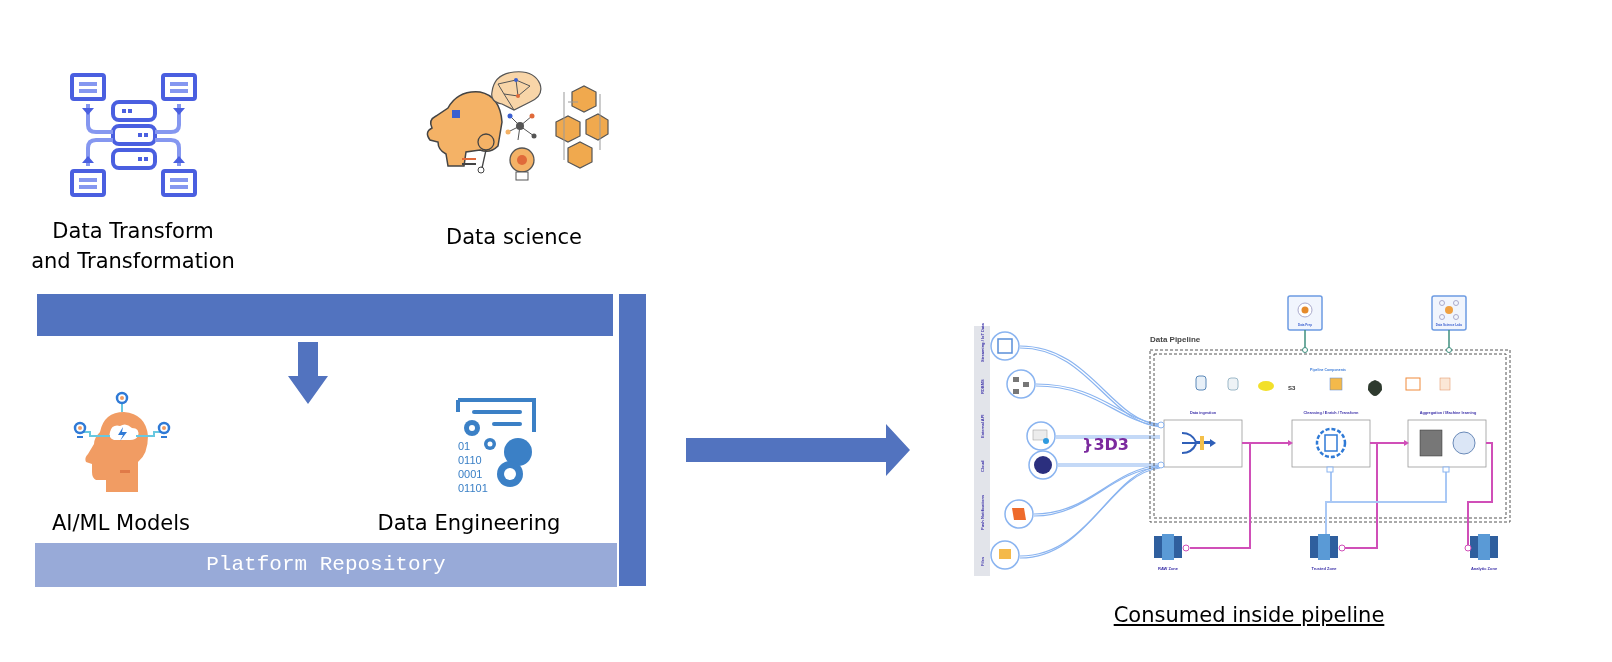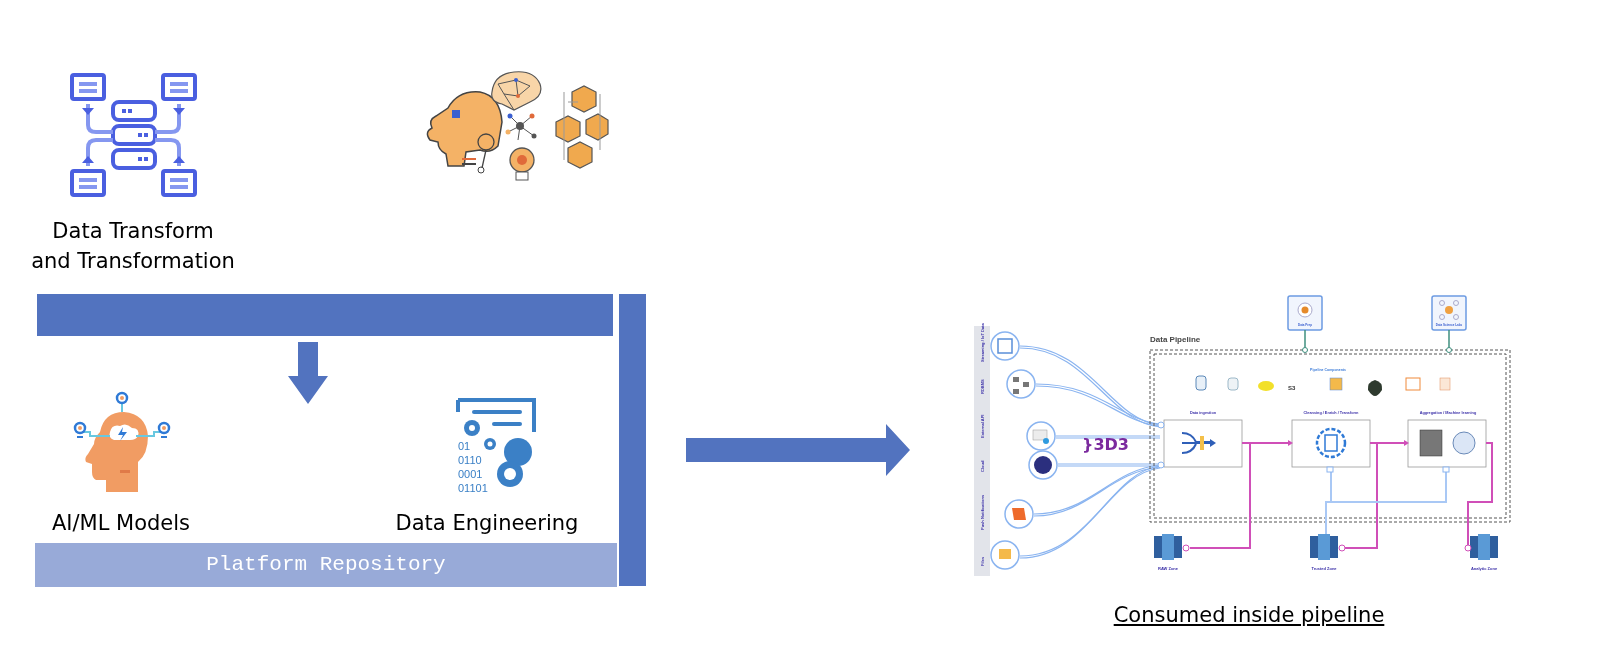--- a/index.html
+++ b/index.html
@@ -93,20 +93,21 @@
     <path d="M154 22 L166 16 L178 22 L178 36 L166 42 L154 36 Z"></path>
     <path d="M138 52 L150 46 L162 52 L162 66 L150 72 L138 66 Z"></path>
     <path d="M168 50 L180 44 L190 50 L190 64 L180 70 L168 64 Z"></path>
     <path d="M150 78 L162 72 L174 78 L174 92 L162 98 L150 92 Z"></path>
   </g>
   <g fill="none" stroke="#999" stroke-width="1">
       <path d="M146 22 V90 M182 24 V80 M150 32 H160"></path>
     </g>
 </svg>
 <div class="abs label" style="left:400px;top:222px;width:228px;">
+  <div>Data science</div>
 </div>
 
 <div class="abs bar-top"></div>
 <div class="abs bar-side"></div>
 
 <svg style="left:288px;top:342px" width="40" height="62" viewBox="0 0 40 62">
   <path d="M10 0 H30 V34 H40 L20 62 L0 34 H10 Z" fill="#5273bf"></path>
 </svg>
 
 <svg style="left:70px;top:392px" width="106" height="100" viewBox="0 0 106 100">
@@ -152,21 +153,21 @@
       <circle cx="34" cy="46" r="2.5"></circle>
       <circle cx="54" cy="76" r="6"></circle>
     </g>
   <g fill="#3b80c6" font-family="Liberation Sans, sans-serif" font-size="11">
     <text x="2" y="52">01</text>
     <text x="2" y="66">0110</text>
     <text x="2" y="80">0001</text>
     <text x="2" y="94">01101</text>
   </g>
 </svg>
-<div class="abs label" style="left:391px;top:508px;width:192px;">Data Engineering</div>
+<div class="abs label" style="left:373px;top:508px;width:192px;">Data Engineering</div>
 
 <div class="abs repo">Platform Repository</div>
 
 <svg style="left:686px;top:424px" width="224" height="52" viewBox="0 0 224 52">
   <path d="M0 14 H200 V0 L224 26 L200 52 V38 H0 Z" fill="#5273bf"></path>
 </svg>
 
 <svg style="left:970px;top:290px" width="560" height="300" viewBox="0 0 560 300">
 
   <rect x="4" y="36" width="16" height="250" fill="#e2e4ea"></rect>

